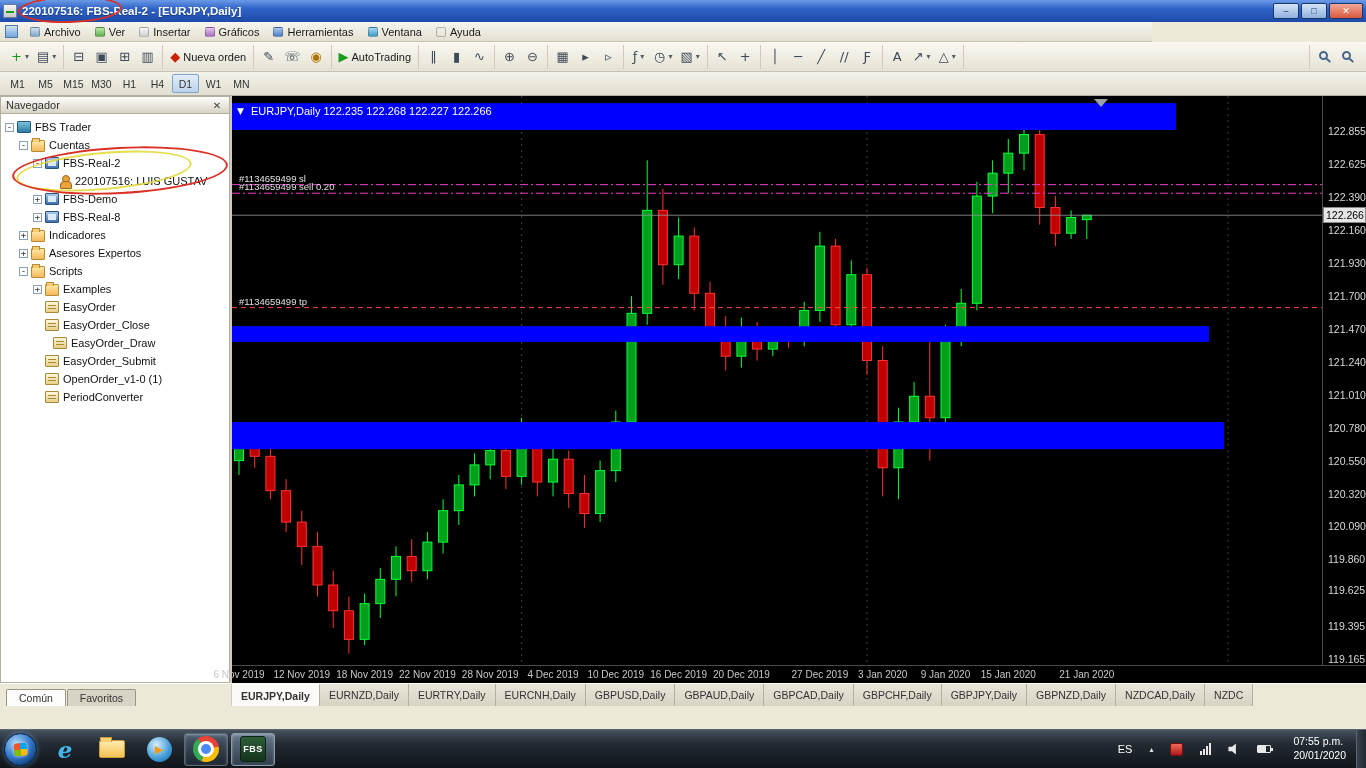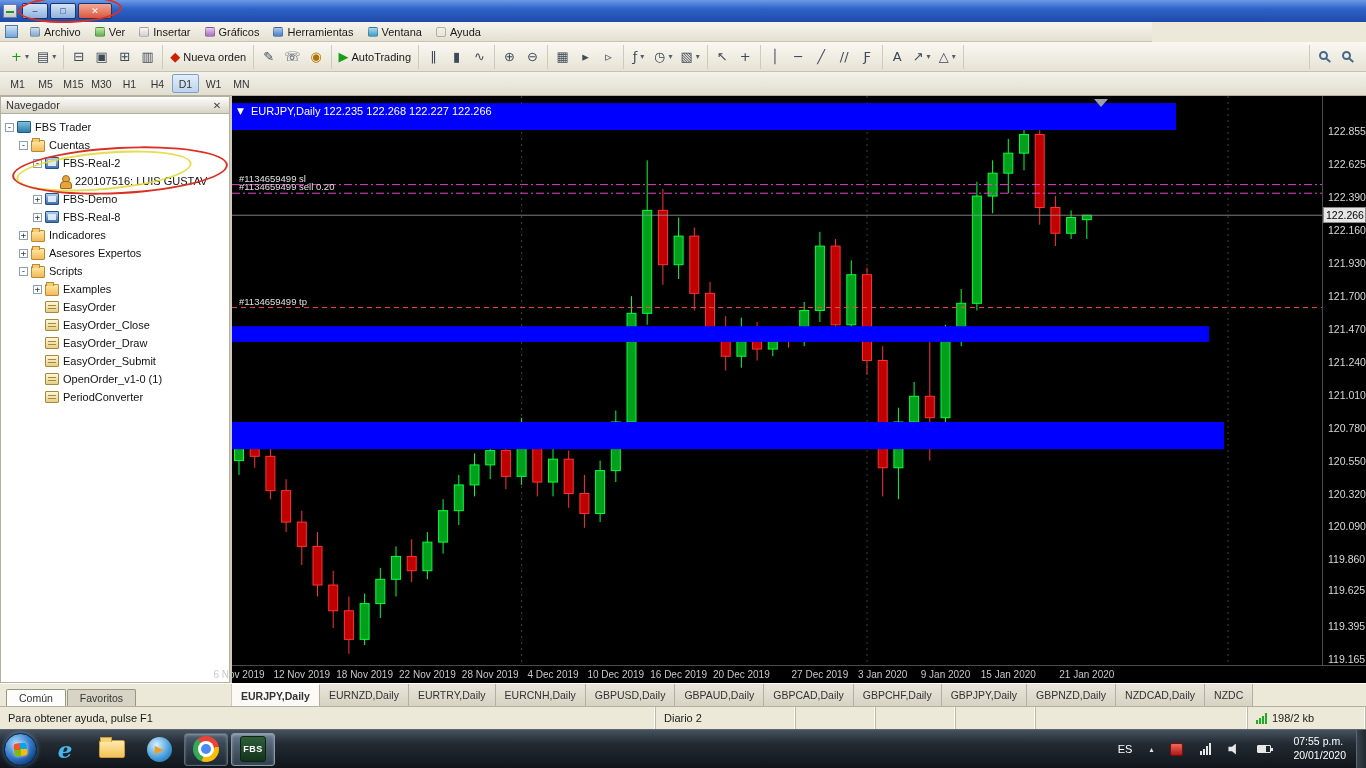--- a/index.html
+++ b/index.html
@@ -141,20 +141,21 @@
   #annot-account-yellow{left:16px;top:152px;width:176px;height:38px;border:2px solid #e0d832;transform:rotate(-5deg);opacity:.85}
   #annot-account{left:12px;top:147px;width:216px;height:47px;border:2.5px solid #da3025;transform:rotate(-3deg)}
 </style>
 </head>
 <body>
 
 <div id="screen">
 
   <div id="titlebar">
     <span class="app-icon"></span>
+    <span id="title-text">220107516: FBS-Real-2 - [EURJPY,Daily]</span>
     <span class="wbtns" id="window-controls">
         <span class="wbtn">–</span>
         <span class="wbtn">□</span>
         <span class="wbtn close">✕</span>
       </span>
   </div>
 
   <div id="menubar">
     <span class="mdi-icon"></span>
   <span class="menu-item">
@@ -402,21 +403,21 @@
         <div class="tree-row" style="padding-left: 32px;">
           <span class="exp hidden"></span>
           <span class="ti ic-script"></span>
           <span class="tree-label">EasyOrder</span>
         </div>
         <div class="tree-row" style="padding-left: 32px;">
           <span class="exp hidden"></span>
           <span class="ti ic-script"></span>
           <span class="tree-label">EasyOrder_Close</span>
         </div>
-        <div class="tree-row" style="padding-left: 32px;">
+        <div class="tree-row" style="padding-left: 40px;">
           <span class="exp hidden"></span>
           <span class="ti ic-script"></span>
           <span class="tree-label">EasyOrder_Draw</span>
         </div>
         <div class="tree-row" style="padding-left: 32px;">
           <span class="exp hidden"></span>
           <span class="ti ic-script"></span>
           <span class="tree-label">EasyOrder_Submit</span>
         </div>
         <div class="tree-row" style="padding-left: 32px;">
@@ -627,41 +628,20 @@
         <span class="chart-tab">GBPAUD,Daily</span>
         <span class="chart-tab">GBPCAD,Daily</span>
         <span class="chart-tab">GBPCHF,Daily</span>
         <span class="chart-tab">GBPJPY,Daily</span>
         <span class="chart-tab">GBPNZD,Daily</span>
         <span class="chart-tab">NZDCAD,Daily</span>
         <span class="chart-tab">NZDC</span>
       </div>
   </div>
 
-  <div id="statusbar">
-    <div class="sb-sec" style="width:656px">
-      <span>Para obtener ayuda, pulse F1</span>
-    </div>
-    <div class="sb-sec" style="width:140px">
-      <span>Diario 2</span>
-    </div>
-    <div class="sb-sec" style="width:80px"></div>
-    <div class="sb-sec" style="width:80px"></div>
-    <div class="sb-sec" style="width:80px"></div>
-    <div class="sb-sec" style="flex:1"></div>
-    <div class="sb-sec" style="width:118px">
-      <span class="conn-bars">
-          <i></i>
-          <i></i>
-          <i></i>
-          <i></i>
-        </span>
-      <span>198/2 kb</span>
-    </div>
-  </div>
 
   <div id="taskbar">
     <div class="start-orb">
       <span class="win-flag"></span>
     </div>
     <div id="taskbar-apps" style="display:flex;gap:3px">
         <div class="tb-app">
           <span class="ai-ie">e</span>
         </div>
         <div class="tb-app">

